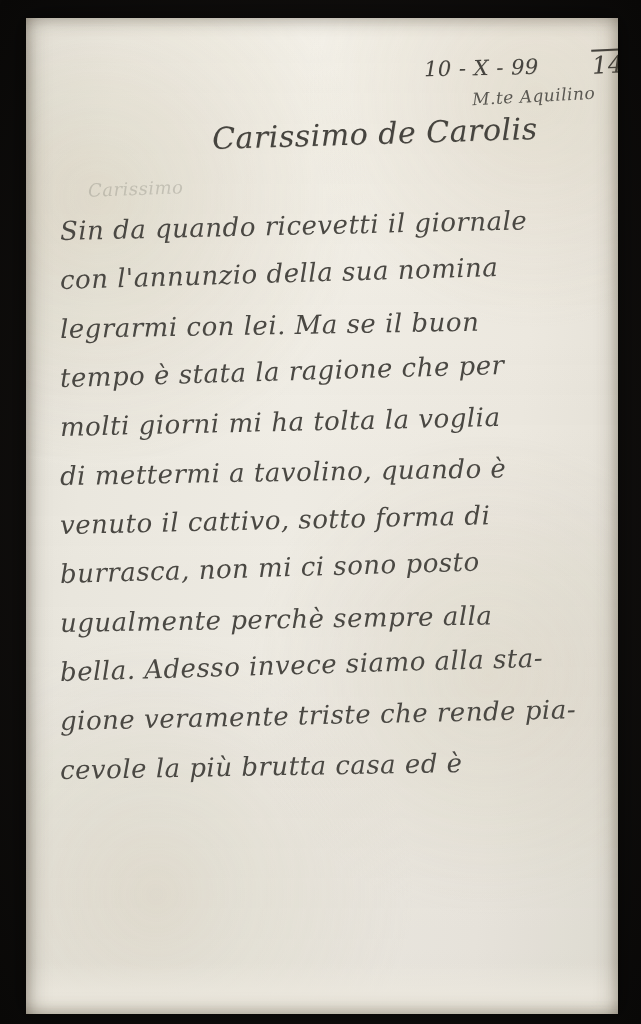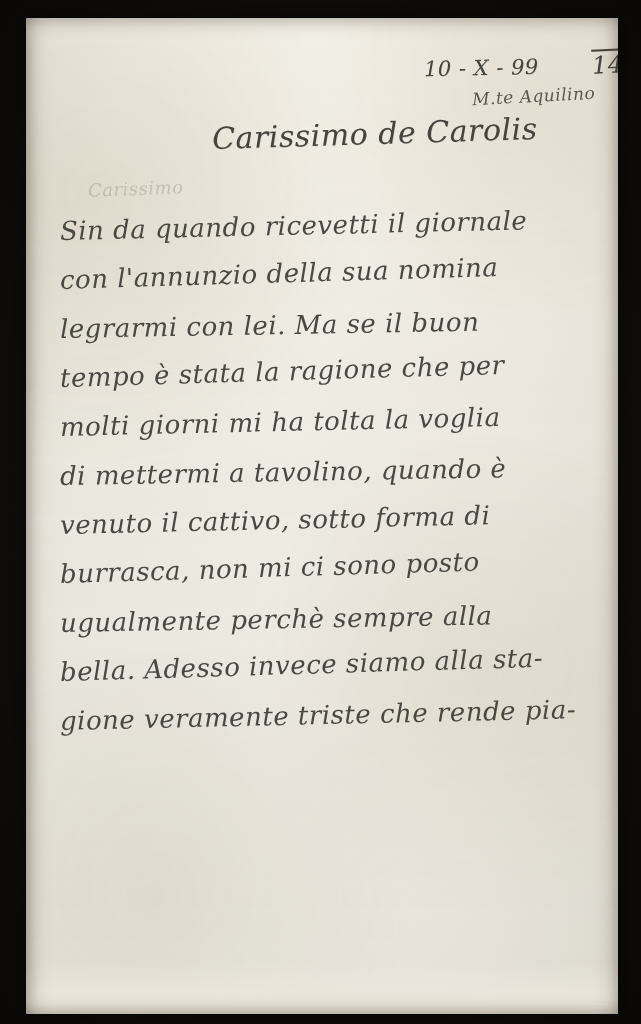--- a/index.html
+++ b/index.html
@@ -170,18 +170,19 @@
       <div class="line hand"><span class="t">con l'annunzio della sua nomina</span></div>
       <div class="line hand"><span class="t">legrarmi con lei. Ma se il buon</span></div>
       <div class="line hand"><span class="t">tempo è stata la ragione che per</span></div>
       <div class="line hand"><span class="t">molti giorni mi ha tolta la voglia</span></div>
       <div class="line hand"><span class="t">di mettermi a tavolino, quando è</span></div>
       <div class="line hand"><span class="t">venuto il cattivo, sotto forma di</span></div>
       <div class="line hand"><span class="t">burrasca, non mi ci sono posto</span></div>
       <div class="line hand"><span class="t">ugualmente perchè sempre alla</span></div>
       <div class="line hand"><span class="t">bella. Adesso invece siamo alla sta-</span></div>
       <div class="line hand"><span class="t">gione veramente triste che rende pia-</span></div>
+      <div class="line hand"><span class="t">cevole la più brutta casa ed è</span></div>
     </div>
 
     <div class="bottom-fade"></div>
     <div class="edge-shadow"></div>
   </div>
 </div>
 
 </body></html>

